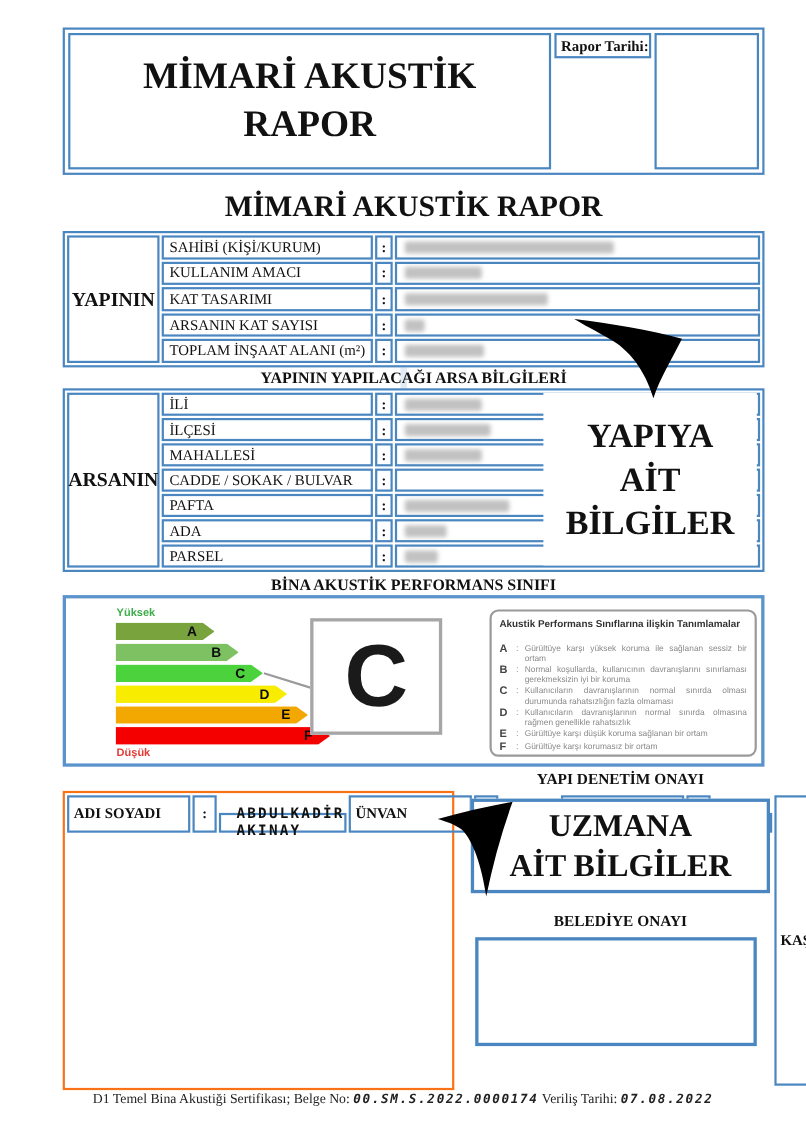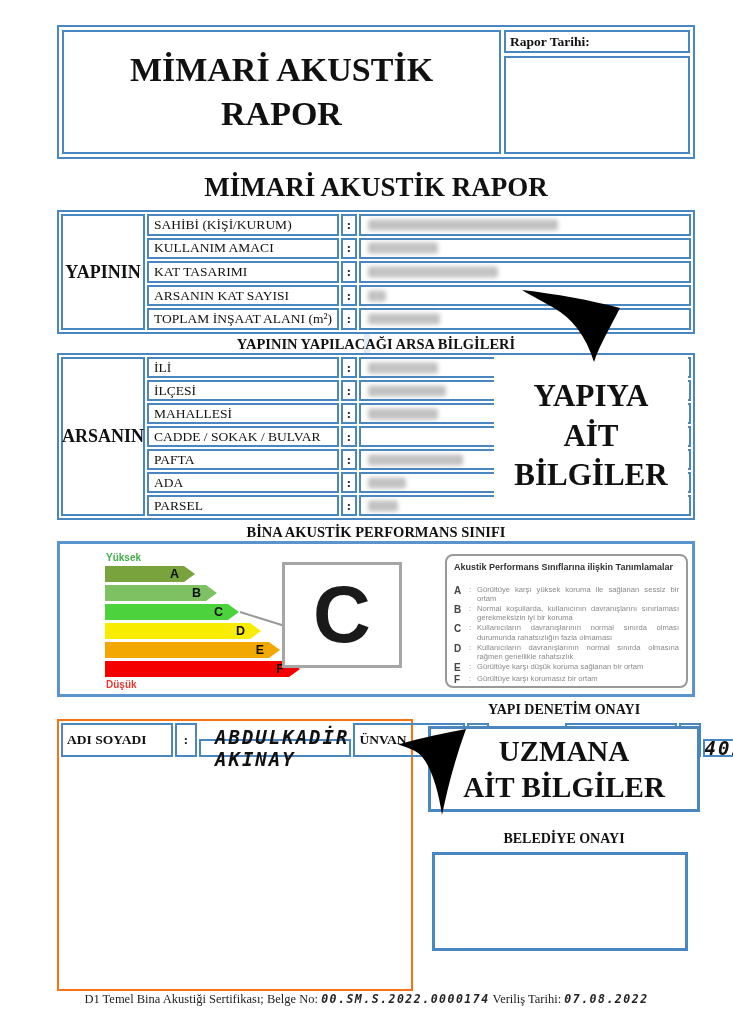--- a/index.html
+++ b/index.html
@@ -18,21 +18,21 @@
   .lbl { width:192px; padding-left:5px; font-size:13.5px; }
   .col { width:16px; justify-content:center; font-weight:bold; font-size:13px; }
   .val { flex:1; position:relative; }
   .redact { position:absolute; left:7px; top:50%; transform:translateY(-50%); height:11px;
             background:#8f8f8f; filter:blur(2px); opacity:.55; border-radius:2px; }
   
   .header-outer { position:absolute; left:57px; top:25px; width:638px; height:134px;
                   border:2px solid #4a86c0; padding:3px; display:flex; gap:3px; }
   .title-cell { flex:1; border:2px solid #4a86c0; display:flex; align-items:center; justify-content:center; }
   .title-cell span { display:inline-block; width:330px; text-align:center; font-weight:bold; font-size:34px; line-height:1.3; }
-  .date-col { width:186px; display:flex; flex-direction:column; gap:3px; }
+  .date-col { width:186px; display:flex; gap:3px; }
   .date-label-cell { height:23px; border:2px solid #4a86c0; font-weight:bold; font-size:13.5px;
                      display:flex; align-items:center; padding-left:4px; }
   .date-empty-cell { flex:1; border:2px solid #4a86c0; }
   .sec-title { position:absolute; left:57px; top:172px; width:638px; text-align:center;
                font-weight:bold; font-size:27px; }
   .mini-head { position:absolute; text-align:center; font-weight:bold; font-size:14.5px; }
   
   .scan-streak { position:absolute; left:364px; top:214px; width:6px; height:300px;
                  background:#bcd4ea; opacity:.45; }
   
@@ -62,21 +62,21 @@
   .def-colon { width:8px; font-size:8px; color:#8a8a8a; }
   .def-text { flex:1; font-size:7.6px; line-height:1.2; color:#8a8a8a; text-align:justify; }
   
   .prep-table { position:absolute; left:57px; top:719px; width:356px; height:272px;
                 border:2px solid #f97316; padding:2px; display:flex; flex-direction:row; gap:2px; background:#fff; }
   .p-row { display:flex; gap:2px; height:34px; }
   .p-row.tall { flex:1; height:auto; }
   .p-lbl { width:112px; font-weight:bold; font-size:13.5px; padding-left:4px; }
   .p-col { width:22px; justify-content:center; font-weight:bold; font-size:13px; }
   .p-val { flex:1; justify-content:center; font-family:"DejaVu Sans Mono", monospace;
-           font-weight:bold; font-style:italic; font-size:19px; letter-spacing:2px;margin-top:16px; }
+           font-weight:bold; font-size:13px; letter-spacing:2px;margin-top:16px; }
   .p-val.left { justify-content:flex-start; padding-left:14px; }
   .uzman-box { position:absolute; left:428px; top:726px; width:272px; height:86px; border:3px solid #4a86c0;
                background:#fff; z-index:5; display:flex; flex-direction:column; align-items:center; justify-content:center;
                font-weight:bold; font-size:29px; line-height:1.25; text-align:center; }
   .belediye-box { position:absolute; left:432px; top:852px; width:256px; height:99px; border:3px solid #4a86c0; background:#fff; }
   
   .footer { position:absolute; left:0; top:992px; width:733px; text-align:center; font-size:12.5px; color:#222; }
   .footer .mono { font-family:"DejaVu Sans Mono", monospace; font-weight:bold; font-style:italic;
                   font-size:11.5px; letter-spacing:1.5px; }
 </style>

